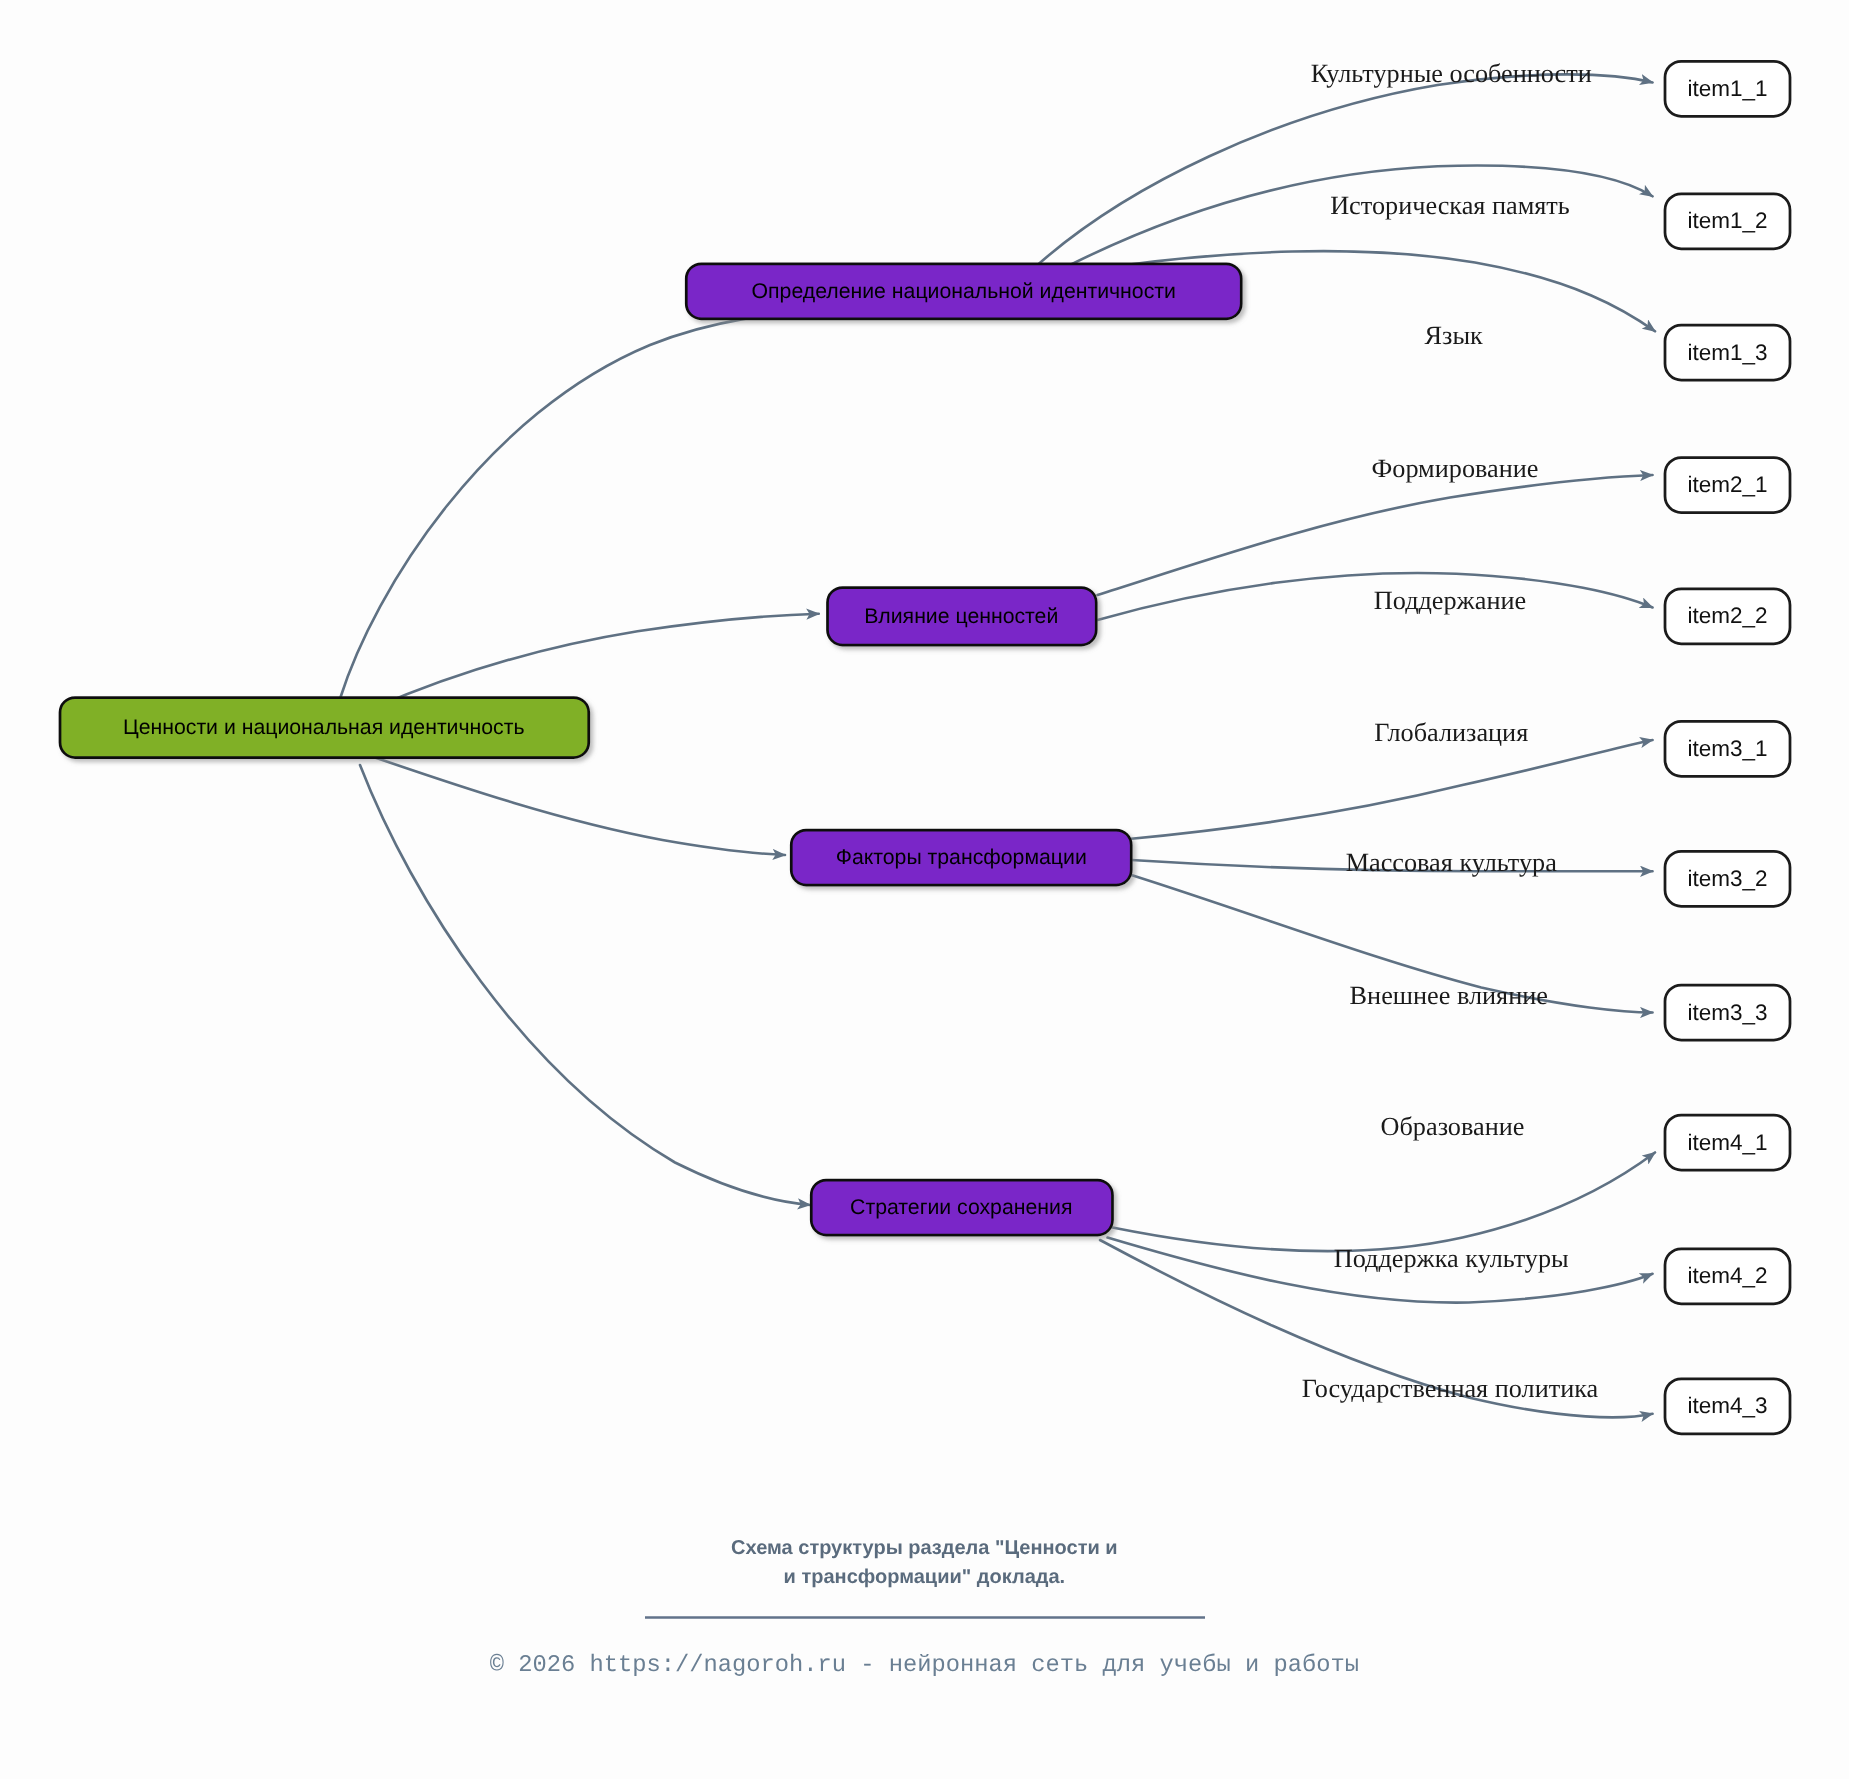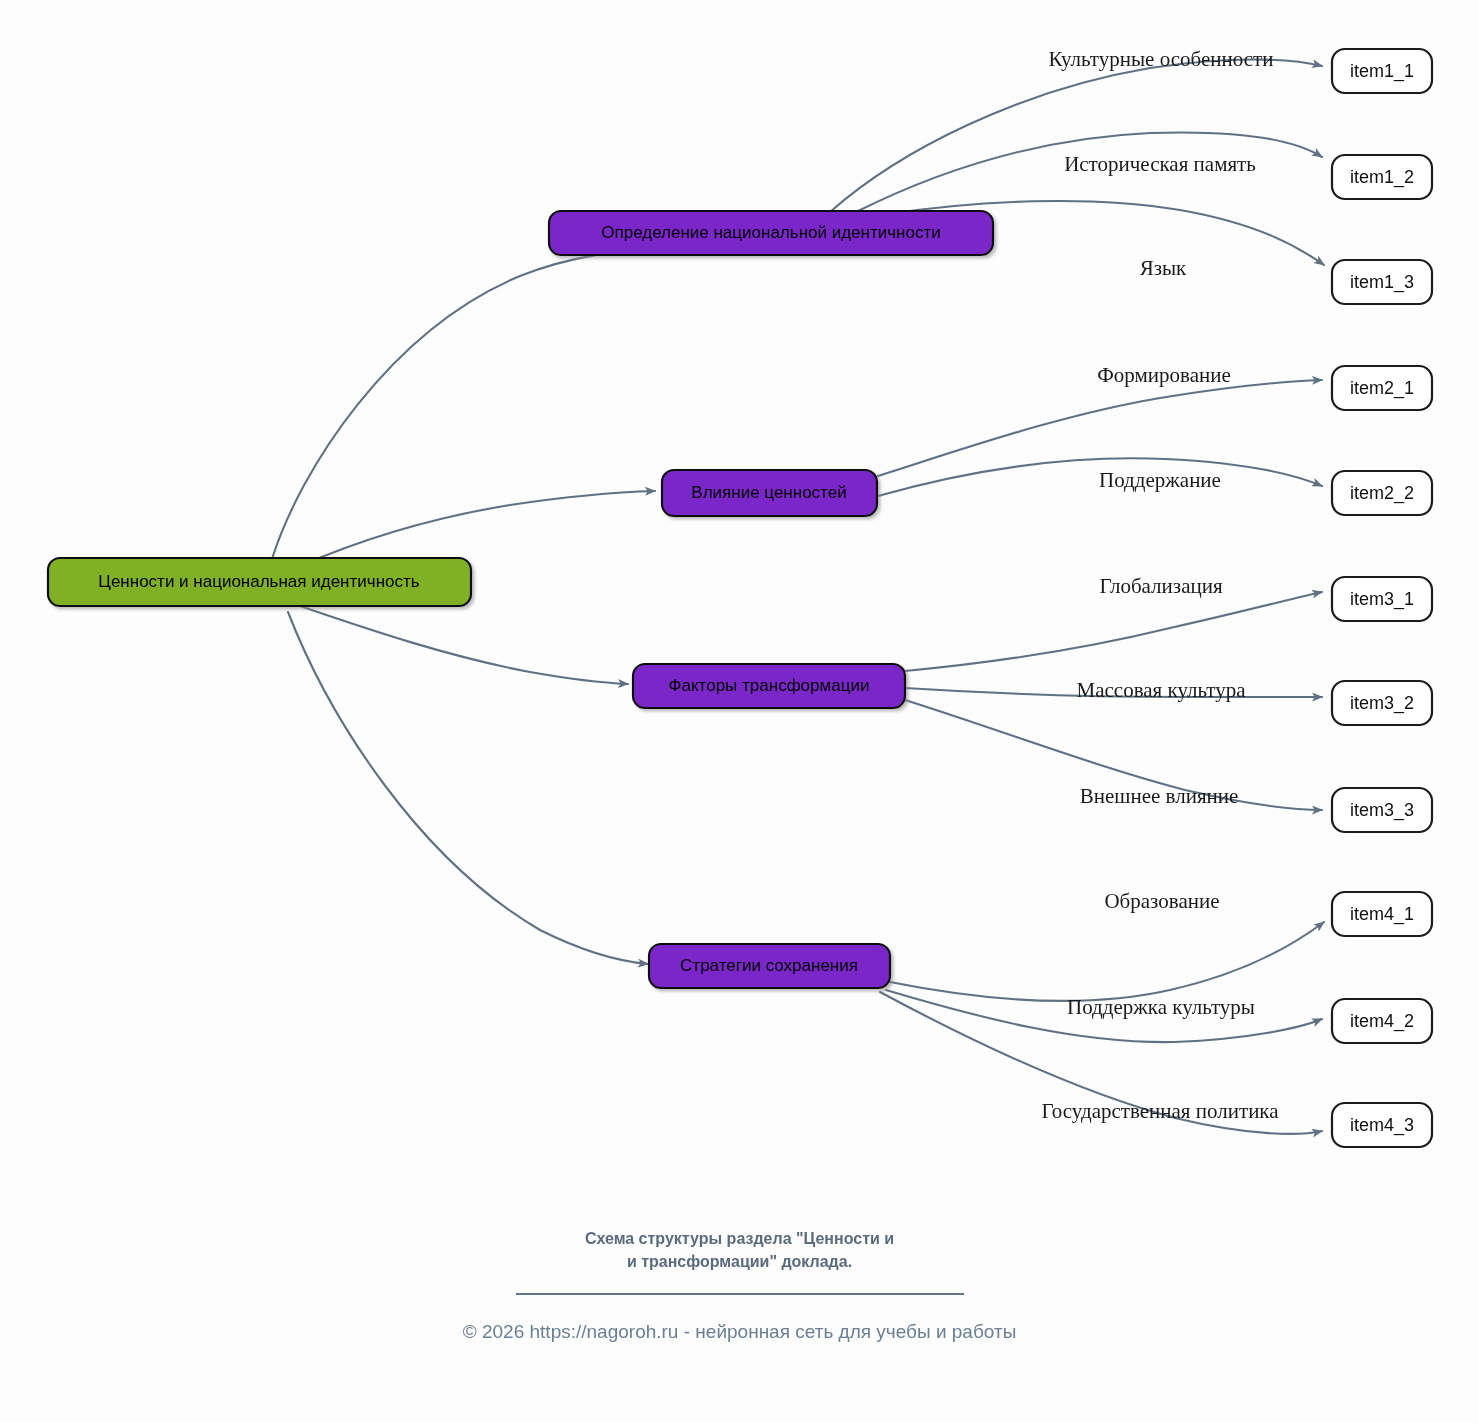--- a/index.html
+++ b/index.html
@@ -83,21 +83,21 @@
     line-height: 1.42;
     margin: 0;
   }
   .footer-divider {
     width: 448px;
     height: 0;
     border-top: 2px solid #62738a;
     margin: 20px auto 0 auto;
   }
   .footer-copyright {
-    font-family: Liberation Sans, sans-serif;
+    font-family: Liberation Mono, monospace;
     font-size: 19px;
     color: #6a7f93;
     margin: 26px 0 0 0;
   }
 </style>
 </head>
 <body>
 
 <div id="diagram-root">
   <svg id="mindmap" viewBox="0 0 1479 1423" xmlns="http://www.w3.org/2000/svg">

